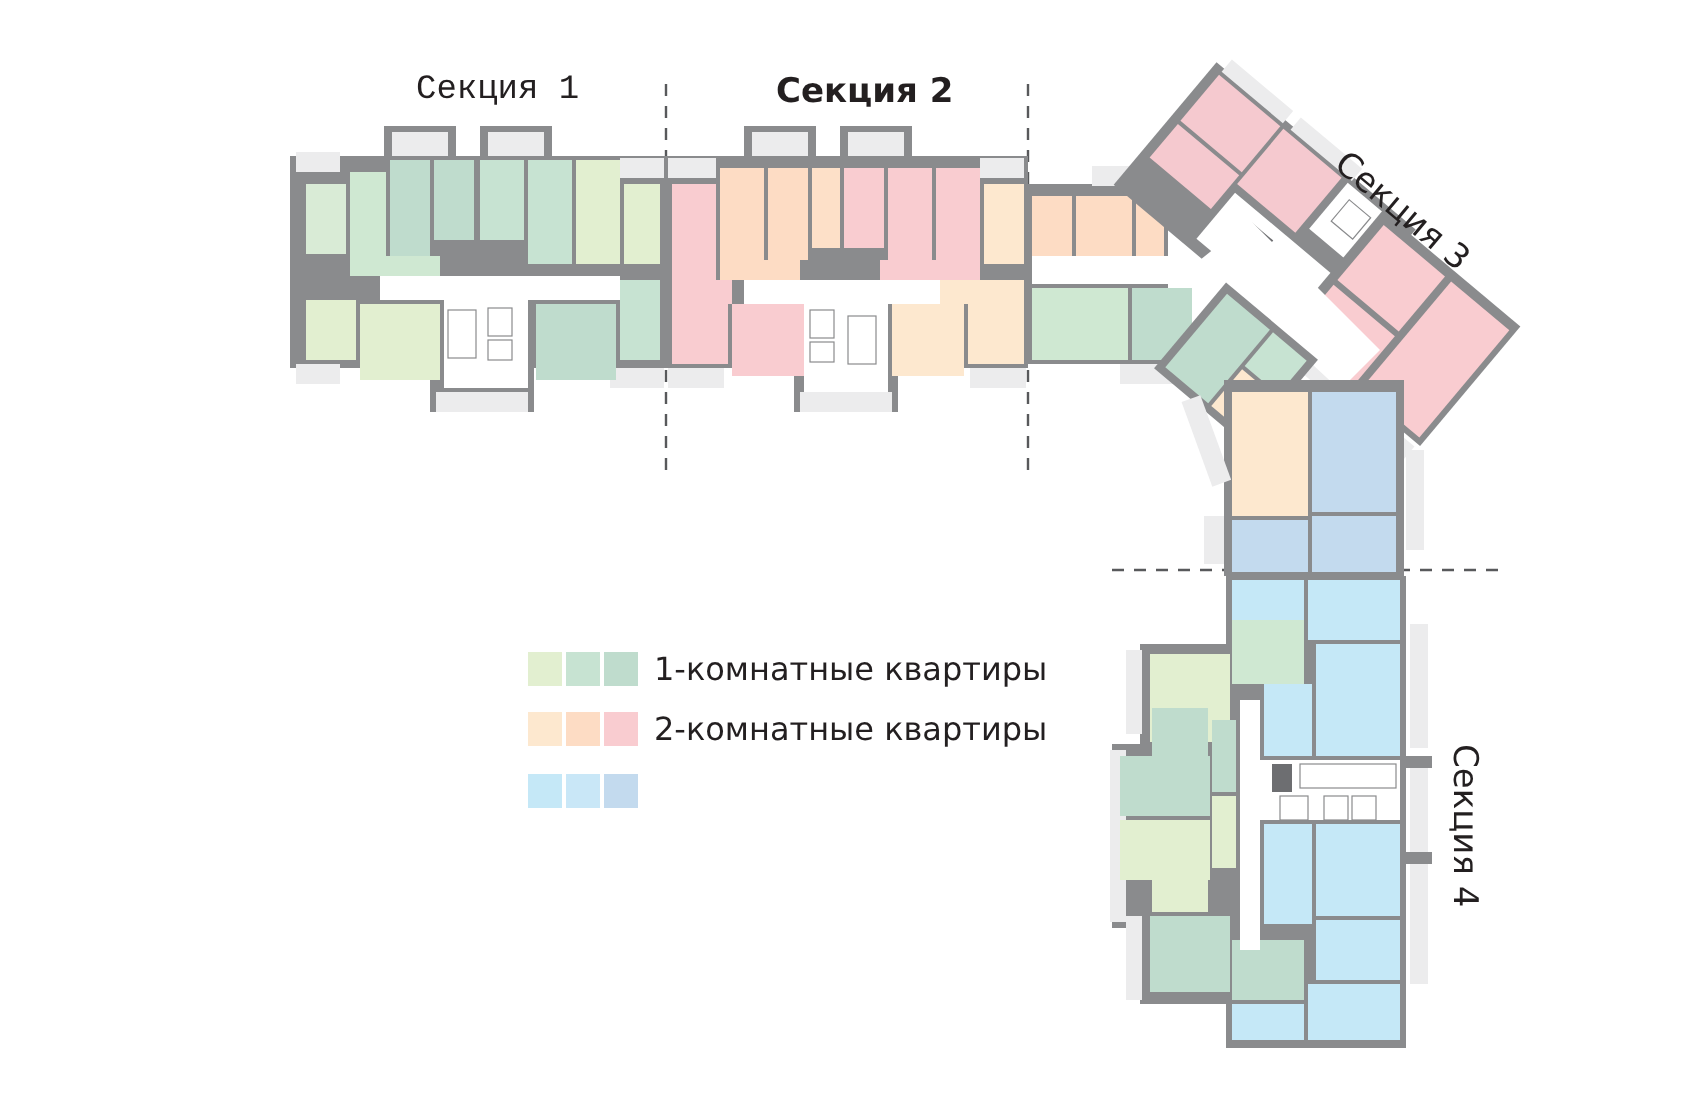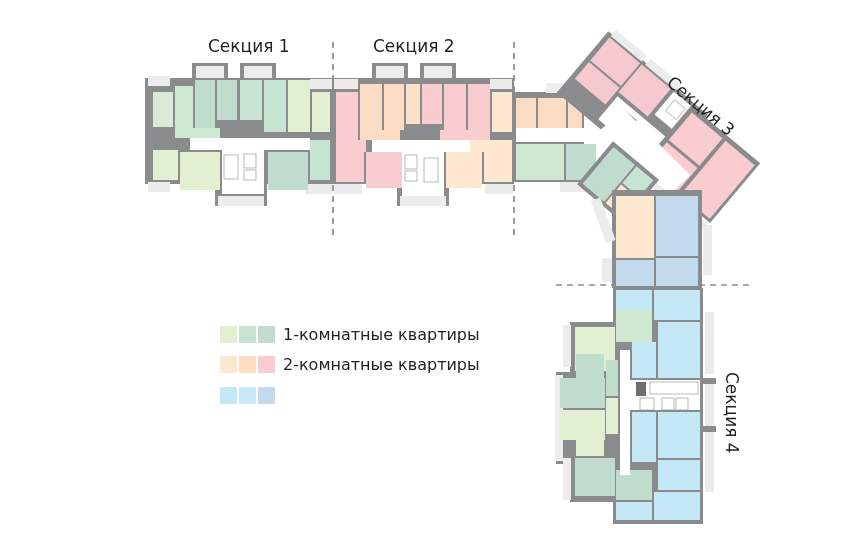--- a/index.html
+++ b/index.html
@@ -1,20 +1,20 @@
 <!DOCTYPE html>
 <html><head>
 <meta charset="utf-8">
 <style>
   html, body { margin:0; padding:0; background:#ffffff; }
   body { width:847px; height:555px; position:relative; overflow:hidden; font-family:"Liberation Sans", sans-serif; }
   #plan { position:absolute; left:0; top:0; width:847px; height:555px; }
   .sec-label { position:absolute; font-size:17px; color:#231f20; white-space:nowrap; font-family:"DejaVu Sans", sans-serif; }
   .legend { position:absolute; left:220px; top:325px; }
-  .legend-row { display:flex; align-items:center; height:19px; margin-bottom:11px; }
+  .legend-row { display:flex; align-items:center; height:19px; margin-bottom:11px;margin-left:44px; }
   .legend-row:nth-child(2) { margin-bottom:12px;text-align:right; }
   .sw { width:17px; height:17px; margin-right:2px; }
   .legend-label { margin-left:6px; font-size:16px; color:#231f20; font-family:"DejaVu Sans", sans-serif; }
 </style>
 </head>
 <body>
 
 <svg id="plan" viewBox="0 0 847 555" xmlns="http://www.w3.org/2000/svg">
 
   <g stroke="#58595b" stroke-width="1.2" stroke-dasharray="6,5" fill="none">
@@ -185,22 +185,22 @@
     <rect x="654" y="492" width="46" height="28" fill="#c5e8f7"></rect>
 
     <rect x="650" y="382" width="48" height="12" fill="#ffffff" stroke="#8a8b8d" stroke-width="0.6"></rect>
     <rect x="640" y="398" width="14" height="12" fill="#ffffff" stroke="#8a8b8d" stroke-width="0.6"></rect>
     <rect x="662" y="398" width="12" height="12" fill="#ffffff" stroke="#8a8b8d" stroke-width="0.6"></rect>
     <rect x="676" y="398" width="12" height="12" fill="#ffffff" stroke="#8a8b8d" stroke-width="0.6"></rect>
     <rect x="636" y="382" width="10" height="14" fill="#6d6e71"></rect>
   </g>
 </svg>
 
-<div class="sec-label" style="left:208px; top:36px;">Секция 1</div>
-<div class="sec-label" style="left:373px; top:36px;">Секция 2</div>
+<div class="sec-label" style="left:208px; top:36px;font-family:Liberation Mono, monospace;">Секция 1</div>
+<div class="sec-label" style="left:388px; top:36px;font-weight:bold;">Секция 2</div>
 <div class="sec-label" style="left:676px; top:72px; transform:rotate(40deg); transform-origin:left top;">Секция 3</div>
 <div class="sec-label" style="left:742px; top:372px; transform:rotate(90deg); transform-origin:left top;">Секция 4</div>
 
 <div class="legend">
   <div class="legend-row">
     <div class="sw" style="background:#e2efd0"></div>
     <div class="sw" style="background:#c7e3d2"></div>
     <div class="sw" style="background:#bfdccd"></div>
     <span class="legend-label">1-комнатные квартиры</span>
   </div>

